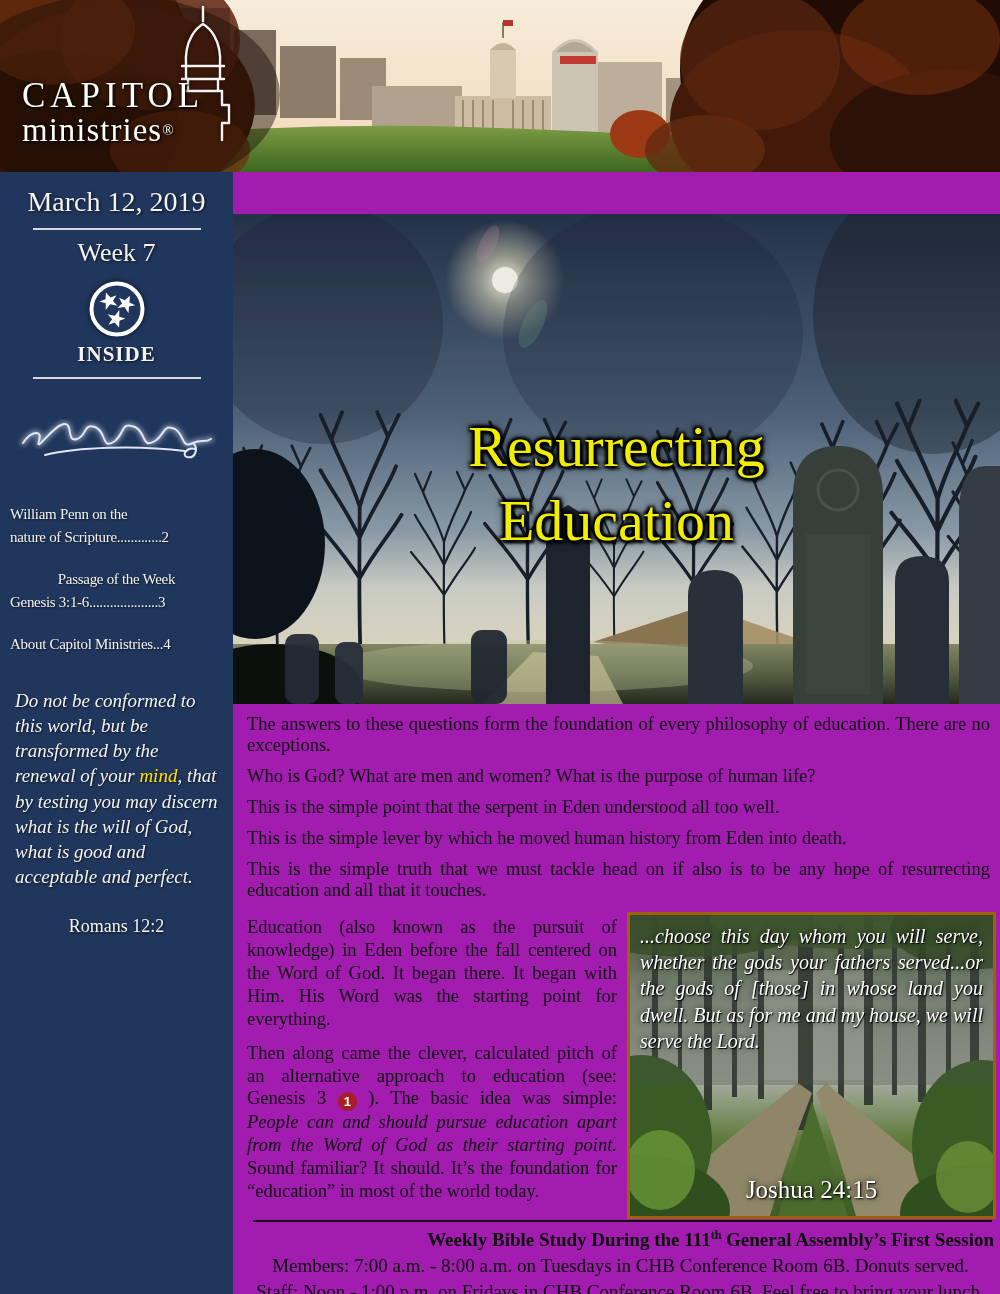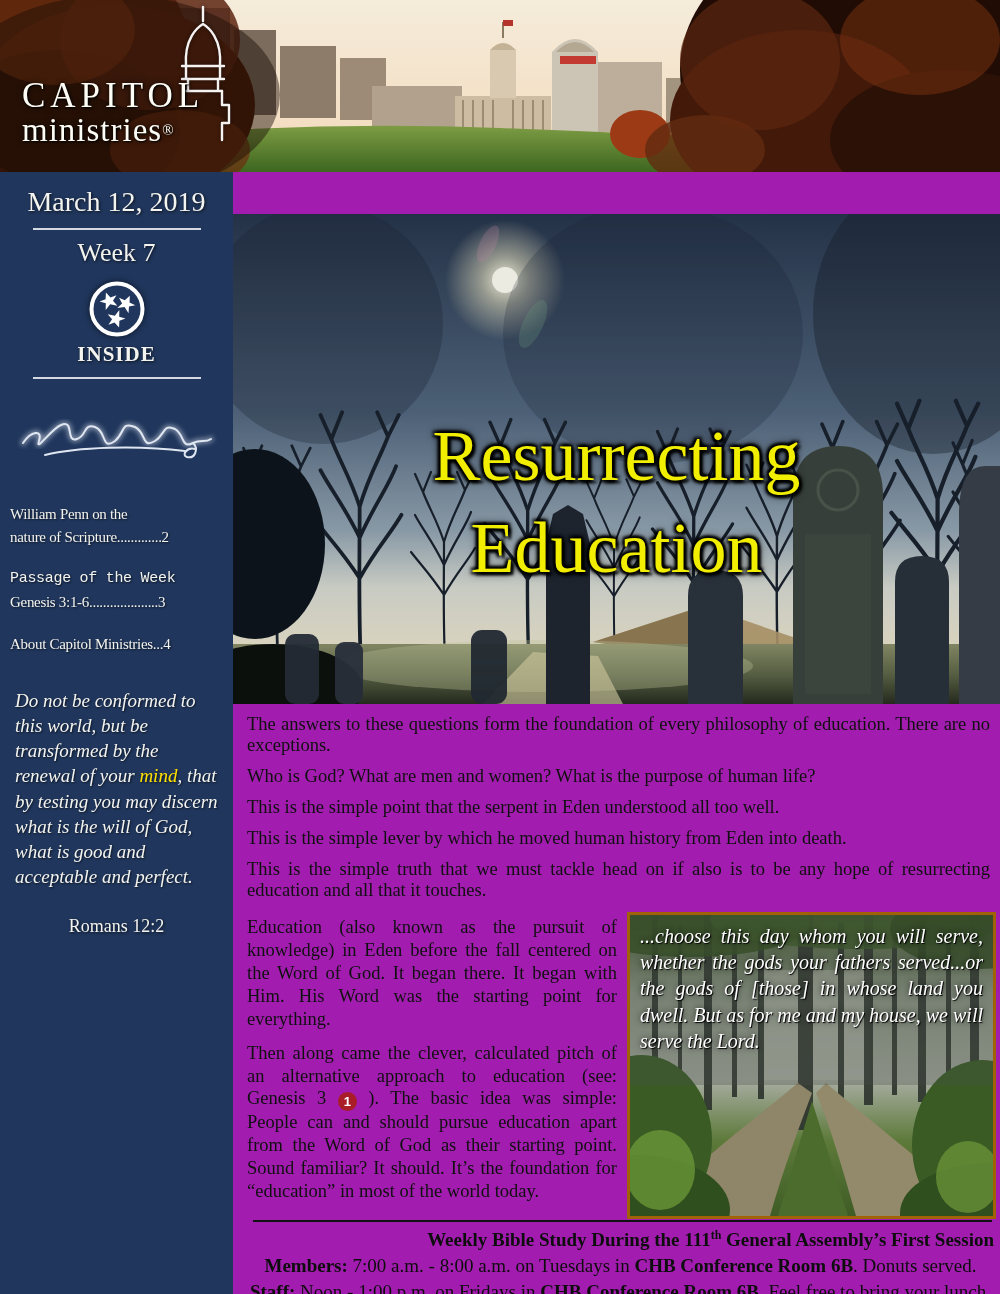--- a/index.html
+++ b/index.html
@@ -23,69 +23,69 @@
   .sidebar-date{font-size:28px;margin-top:14px;text-shadow:1px 1px 3px rgba(0,0,0,.7);}
   .rule{width:168px;border:none;border-top:2px solid #e8eaee;margin:10px auto 8px auto;opacity:.9;}
   .sidebar-week{font-size:26px;text-shadow:1px 1px 3px rgba(0,0,0,.7);}
   .tristar{margin:12px auto 4px auto;display:block;filter:drop-shadow(0 0 3px rgba(0,0,0,.6));}
   .inside{font-size:21px;letter-spacing:1px;font-weight:bold;text-shadow:1px 1px 3px rgba(0,0,0,.7);}
   .signature{display:block;margin:30px auto 0 auto;}
   .toc{margin-top:30px;font-size:15px;letter-spacing:-.3px;line-height:1.5;
        text-shadow:1px 1px 2px rgba(0,0,0,.6);}
   .toc-item{padding:0 10px;text-align:left;margin-top:20px;}
   .toc-item:first-child{margin-top:0;}
-  .toc-c{display:block;font-family:Liberation Mono, monospace;}
+  .toc-c{text-align:center;display:block;}
   .sidebar-quote{margin-top:32px;padding:0 12px 0 15px;text-align:left;font-style:italic;
        font-size:19px;line-height:1.33;text-shadow:1px 1px 2px rgba(0,0,0,.6);}
   .hl{color:#ffe100;}
   .sidebar-ref{margin-top:26px;font-size:18px;text-shadow:1px 1px 3px rgba(0,0,0,.7);}
 
   
   .banner{position:absolute;left:233px;top:172px;width:767px;height:42px;
           background:linear-gradient(90deg,#b22b40 0,#b22b40 calc(100% - 13px),#7e1f2b calc(100% - 13px));
           color:#fff;text-align:right;line-height:42px;font-size:24px;
           text-shadow:0 0 5px rgba(0,0,0,.9),1px 1px 2px #000;
           box-shadow:inset 8px 0 8px -6px rgba(0,0,0,.55);margin-top:44px;}
 
   
   .hero{position:absolute;left:233px;top:214px;width:767px;height:490px;overflow:hidden;}
   .hero-title{position:absolute;left:0;top:196px;width:100%;text-align:center;color:#f2ee00;
-      font-size:72px;line-height:1.28;
+      font-size:58px;line-height:1.28;
       text-shadow:0 0 5px #000,0 0 10px #000,3px 3px 3px #000,-2px -2px 3px #000,2px -2px 3px #000,-2px 2px 3px #000;}
 
   
   .article{position:absolute;left:233px;top:704px;width:767px;padding:10px 4px 0 14px;
            box-sizing:border-box;color:#101010;}
   .article p.lead{font-size:18.5px;line-height:1.14;margin:0 6px 10px 0;text-align:justify;}
   .cols{display:flex;gap:10px;align-items:center;margin-top:2px;}
   .leftcol{flex:1;}
   .leftcol p{font-size:18.5px;line-height:1.24;margin:0 0 11px 0;text-align:justify;}
   .badge{display:inline-block;width:19px;height:19px;border-radius:50%;background:#a81d28;
          color:#fff;font-size:13px;font-weight:bold;line-height:19px;text-align:center;
          vertical-align:-2px;font-family:"Liberation Sans",sans-serif;}
-  .leftcol .emph{margin-top:24px;}
+  .leftcol .emph{font-style:italic;margin-top:24px;}
 
   
   .scripture{position:relative;width:363px;height:301px;border:3px solid #a16207;flex:none;
              margin:0;overflow:hidden;}
   .scripture svg{position:absolute;left:0;top:0;}
   .scripture-quote{position:absolute;left:0;top:0;width:100%;box-sizing:border-box;
       padding:8px 10px;color:#fff;font-style:italic;font-size:20px;line-height:1.32;
       text-align:justify;text-shadow:1px 1px 1px #000,0 0 6px rgba(0,0,0,.8);}
   .scripture-ref{position:absolute;left:0;bottom:12px;width:100%;text-align:center;color:#fff;
       font-size:25px;text-shadow:1px 1px 2px #000,0 0 6px rgba(0,0,0,.8);}
 
   
   .footer{position:absolute;left:233px;top:1215px;width:767px;box-sizing:border-box;
           padding:5px 6px 0 14px;color:#0d0d0d;}
   .footer .sep{border:none;border-top:2px solid #111;margin:0 2px 6px 6px;}
   .f1{text-align:right;font-weight:bold;font-size:19px;line-height:1.3;}
   .f2,.f3{text-align:center;font-size:19px;line-height:1.35;}
   .fsup{font-size:12px;vertical-align:super;}
-  .fb{font-weight:bold;}
+  .fb{font-weight:normal;}
 </style>
 </head>
 <body>
 
 <div class="page">
 
   <div class="masthead">
     <svg class="skyline" width="1000" height="172" viewBox="0 0 1000 172">
       <defs>
         <linearGradient id="sky" x1="0" y1="0" x2="0" y2="1">
@@ -359,20 +359,21 @@
 
           <ellipse cx="12" cy="225" rx="70" ry="85" fill="#3a5c24"></ellipse>
           <ellipse cx="5" cy="295" rx="95" ry="55" fill="#2f4f1e"></ellipse>
           <ellipse cx="30" cy="255" rx="35" ry="40" fill="#6f9a3a" opacity=".75"></ellipse>
           <ellipse cx="352" cy="230" rx="70" ry="85" fill="#3a5c24"></ellipse>
           <ellipse cx="360" cy="298" rx="90" ry="50" fill="#2f4f1e"></ellipse>
           <ellipse cx="338" cy="262" rx="32" ry="36" fill="#6f9a3a" opacity=".7"></ellipse>
           <rect width="363" height="170" fill="rgba(70,75,70,.30)"></rect>
         </svg>
         <div class="scripture-quote">...choose this day whom you will serve, whether the gods your fathers served...or the gods of [those] in whose land you dwell. But as for me and my house, we will serve the Lord.</div>
+        <div class="scripture-ref">Joshua 24:15</div>
       </figure>
     </div>
   </div>
 
   <div class="footer">
     <hr class="sep">
     <div class="f1"><span>Weekly Bible Study During the 111</span><span class="fsup">th</span><span> General Assembly’s First Session</span></div>
     <div class="f2"><span class="fb">Members:</span><span> 7:00 a.m. - 8:00 a.m. on Tuesdays in </span><span class="fb">CHB Conference Room 6B</span><span>. Donuts served.</span></div>
     <div class="f3"><span class="fb">Staff:</span><span> Noon - 1:00 p.m. on Fridays in </span><span class="fb">CHB Conference Room 6B</span><span>. Feel free to bring your lunch.</span></div>
   </div>

